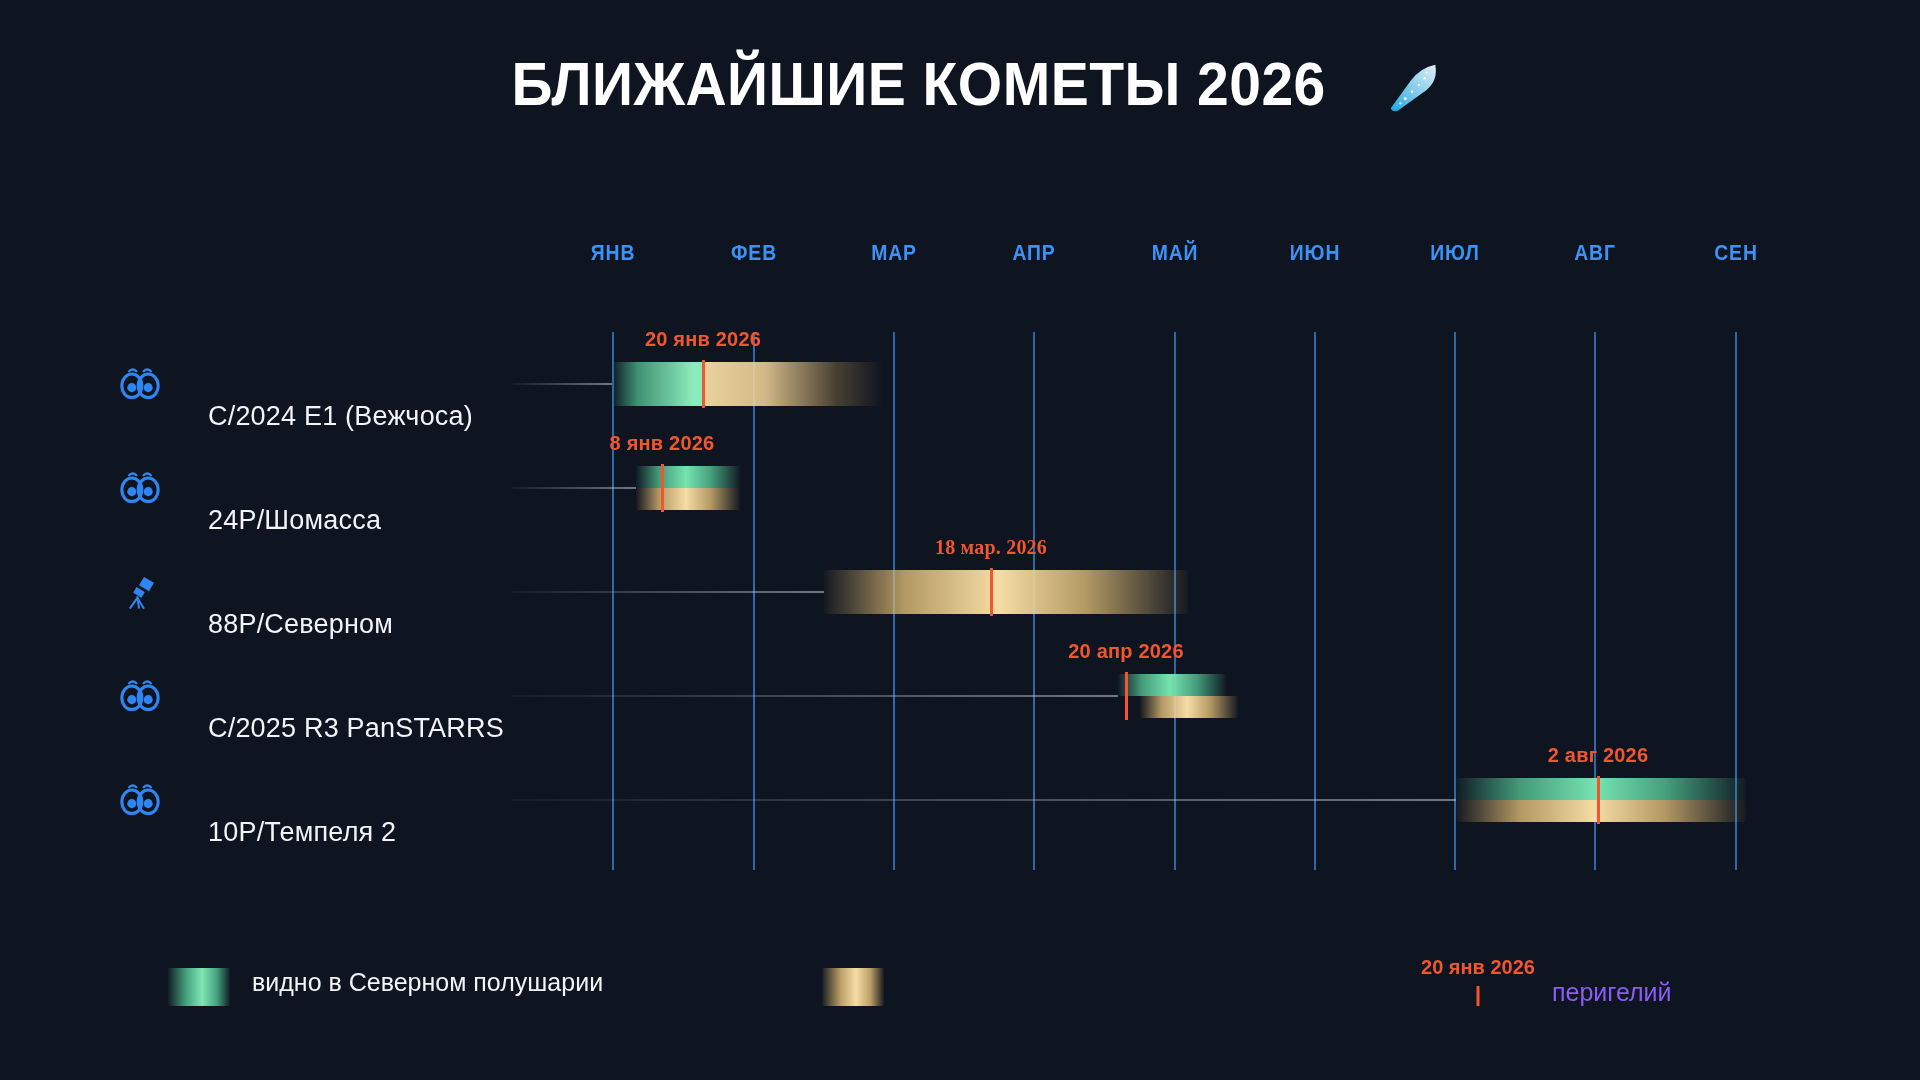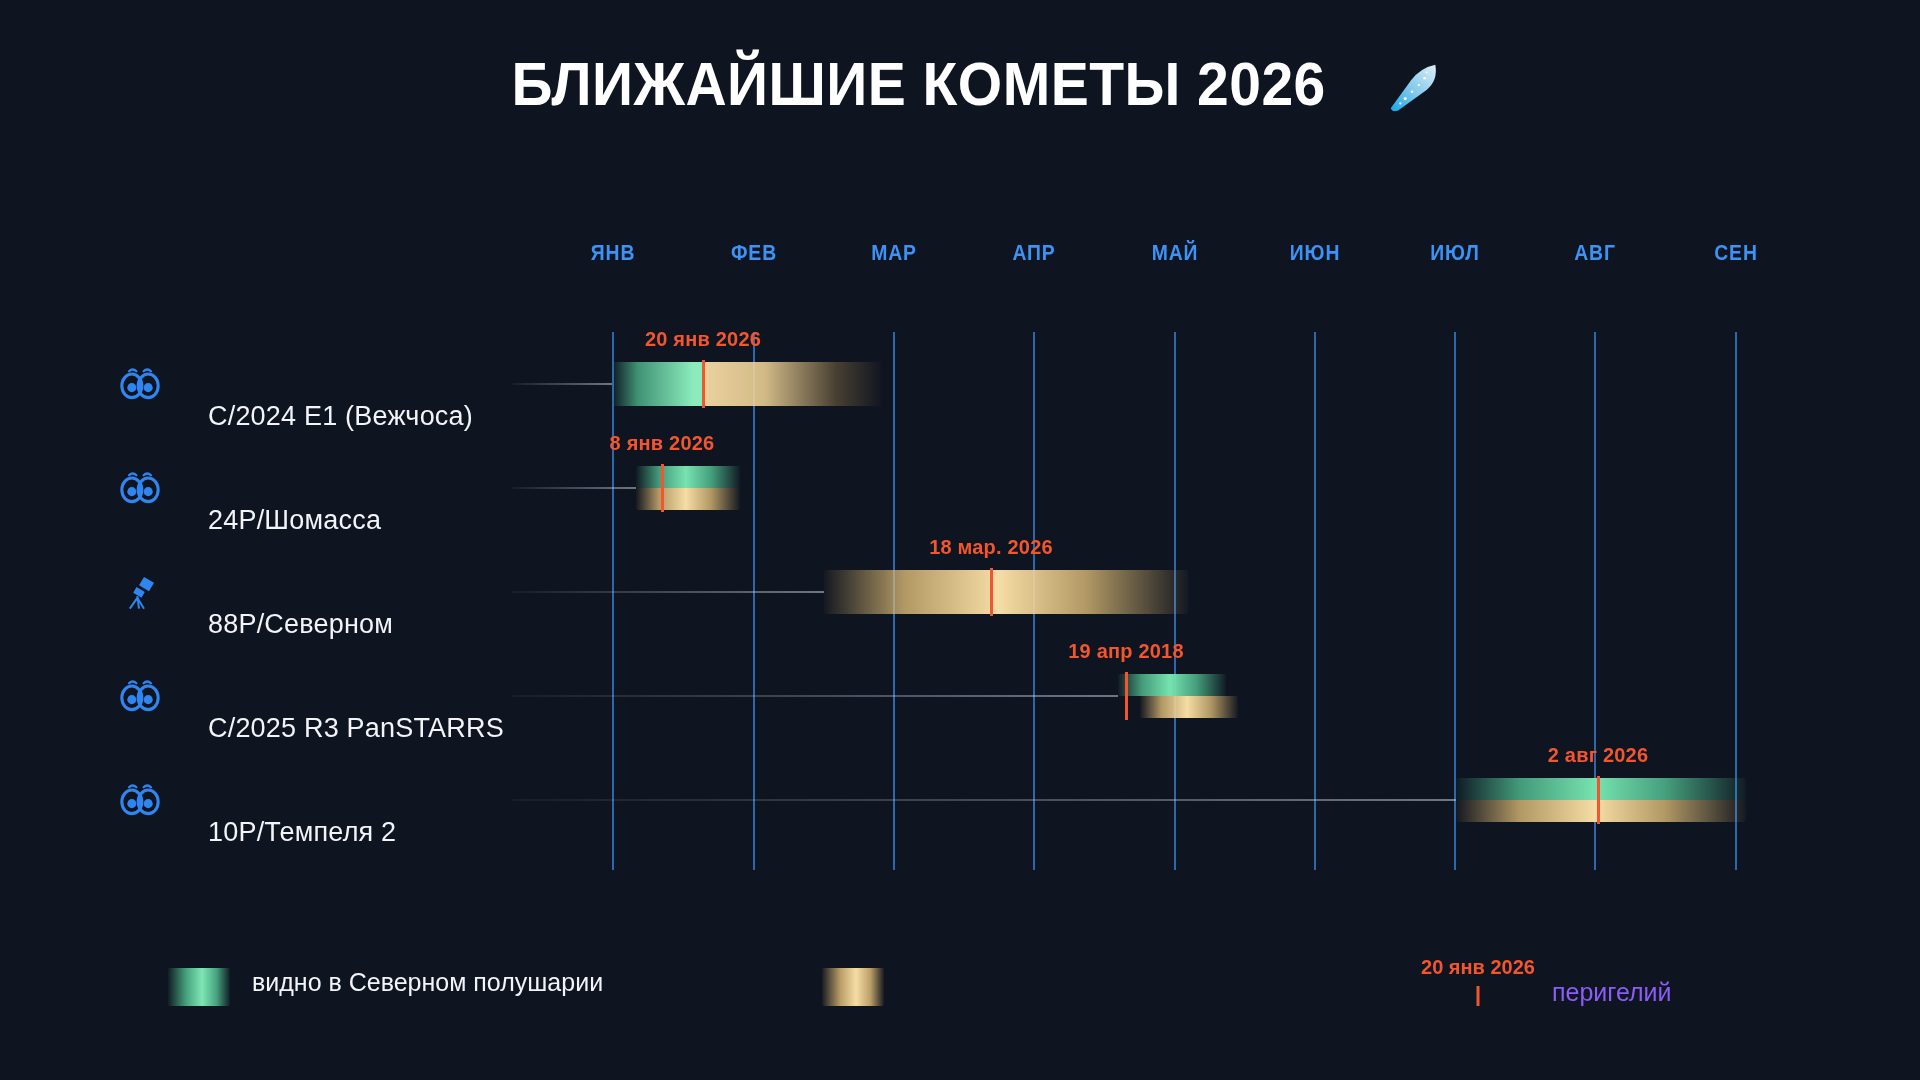--- a/index.html
+++ b/index.html
@@ -339,38 +339,38 @@
             <path d="M30 6 L42 13 L36 23 L24 16 Z" fill="#2f86f0"></path>
             <path d="M21 18 L31 24 L27 31 L17 25 Z" fill="#2f86f0"></path>
             <path d="M22 29 L24 44" stroke="#2f86f0" stroke-width="2.4" fill="none"></path>
             <path d="M22 31 L13 44" stroke="#2f86f0" stroke-width="2.4" fill="none"></path>
             <path d="M22 31 L30 44" stroke="#2f86f0" stroke-width="2.4" fill="none"></path>
           </svg></span>
         <span class="row-name">88P/Северном</span>
         <span class="row-leader" style="left: 512px; width: 312px;"></span>
         <span class="bar bar-south" style="left: 824px; width: 364px; top: 30px; height: 44px;"></span>
         <span class="peri-line" style="left: 990px; top: 28px; height: 48px;"></span>
-        <span class="peri-label" style="left: 991px; top: -4px;">18 мар. 2026</span>
+        <span class="peri-label" style="left: 991px; top: -4px; font-family: Liberation Serif, serif;">18 мар. 2026</span>
       </div>
       <div class="row" style="top: 644px;">
         <span class="row-icon"><svg viewBox="0 0 48 44" width="44" height="40">
             <path d="M12 8 Q16 4 20 8" stroke="#2f86f0" stroke-width="2.6" fill="none" stroke-linecap="round"></path>
             <path d="M28 8 Q32 4 36 8" stroke="#2f86f0" stroke-width="2.6" fill="none" stroke-linecap="round"></path>
             <ellipse cx="15" cy="24" rx="11" ry="13" fill="none" stroke="#2f86f0" stroke-width="3.4"></ellipse>
             <ellipse cx="33" cy="24" rx="11" ry="13" fill="none" stroke="#2f86f0" stroke-width="3.4"></ellipse>
             <rect x="21" y="20" width="6" height="8" fill="#2f86f0"></rect>
             <circle cx="15" cy="26" r="5" fill="#2f86f0"></circle>
             <circle cx="33" cy="26" r="5" fill="#2f86f0"></circle>
           </svg></span>
         <span class="row-name">C/2025 R3 PanSTARRS</span>
         <span class="row-leader" style="left: 512px; width: 606px;"></span>
         <span class="bar bar-north" style="left: 1118px; width: 108px; top: 30px; height: 22px;"></span>
         <span class="bar bar-south" style="left: 1140px; width: 98px; top: 52px; height: 22px;"></span>
         <span class="peri-line" style="left: 1125px; top: 28px; height: 48px;"></span>
-        <span class="peri-label" style="left: 1126px; top: -4px;">19 апр 2018</span>
+        <span class="peri-label" style="left: 1126px; top: -4px;">20 апр 2026</span>
       </div>
       <div class="row" style="top: 748px;">
         <span class="row-icon"><svg viewBox="0 0 48 44" width="44" height="40">
             <path d="M12 8 Q16 4 20 8" stroke="#2f86f0" stroke-width="2.6" fill="none" stroke-linecap="round"></path>
             <path d="M28 8 Q32 4 36 8" stroke="#2f86f0" stroke-width="2.6" fill="none" stroke-linecap="round"></path>
             <ellipse cx="15" cy="24" rx="11" ry="13" fill="none" stroke="#2f86f0" stroke-width="3.4"></ellipse>
             <ellipse cx="33" cy="24" rx="11" ry="13" fill="none" stroke="#2f86f0" stroke-width="3.4"></ellipse>
             <rect x="21" y="20" width="6" height="8" fill="#2f86f0"></rect>
             <circle cx="15" cy="26" r="5" fill="#2f86f0"></circle>
             <circle cx="33" cy="26" r="5" fill="#2f86f0"></circle>

